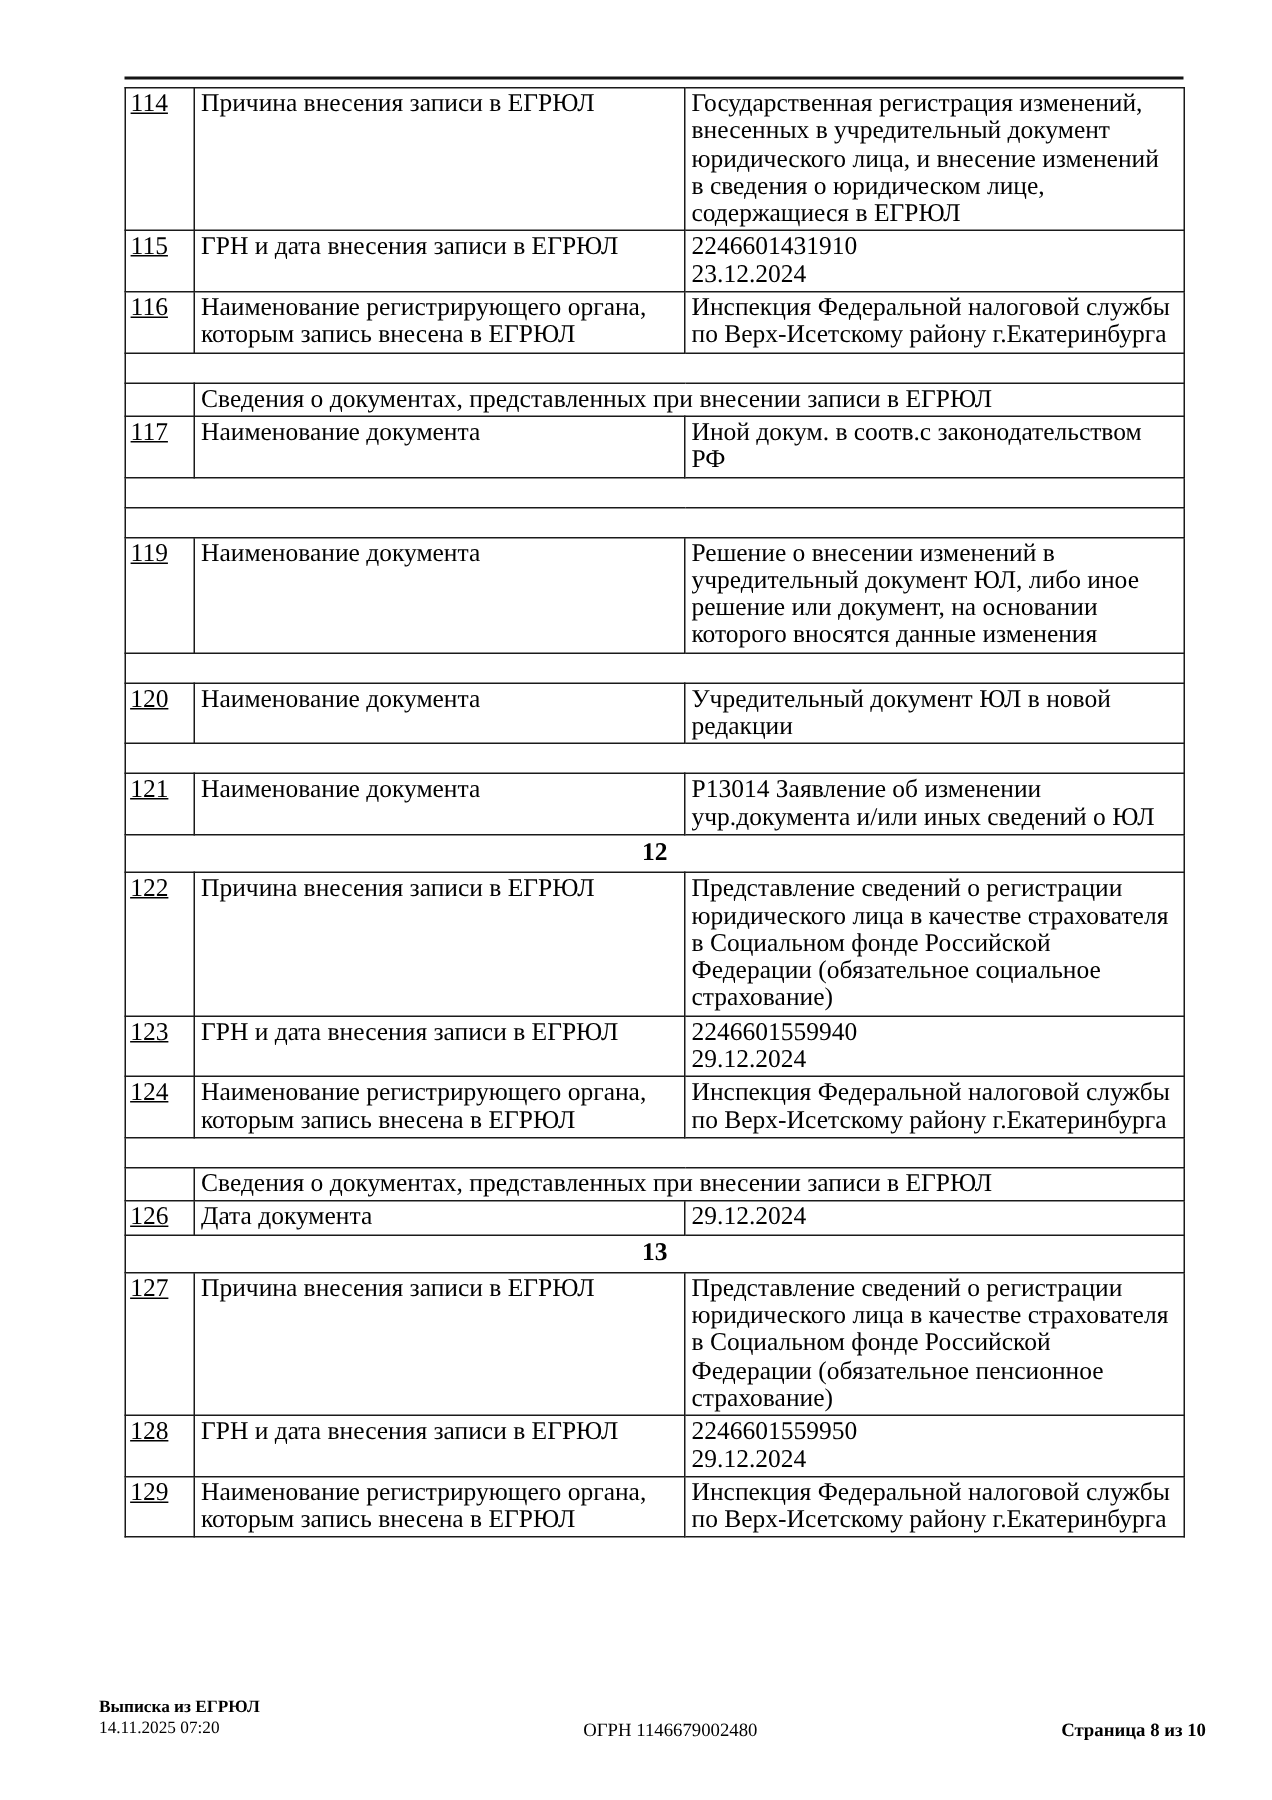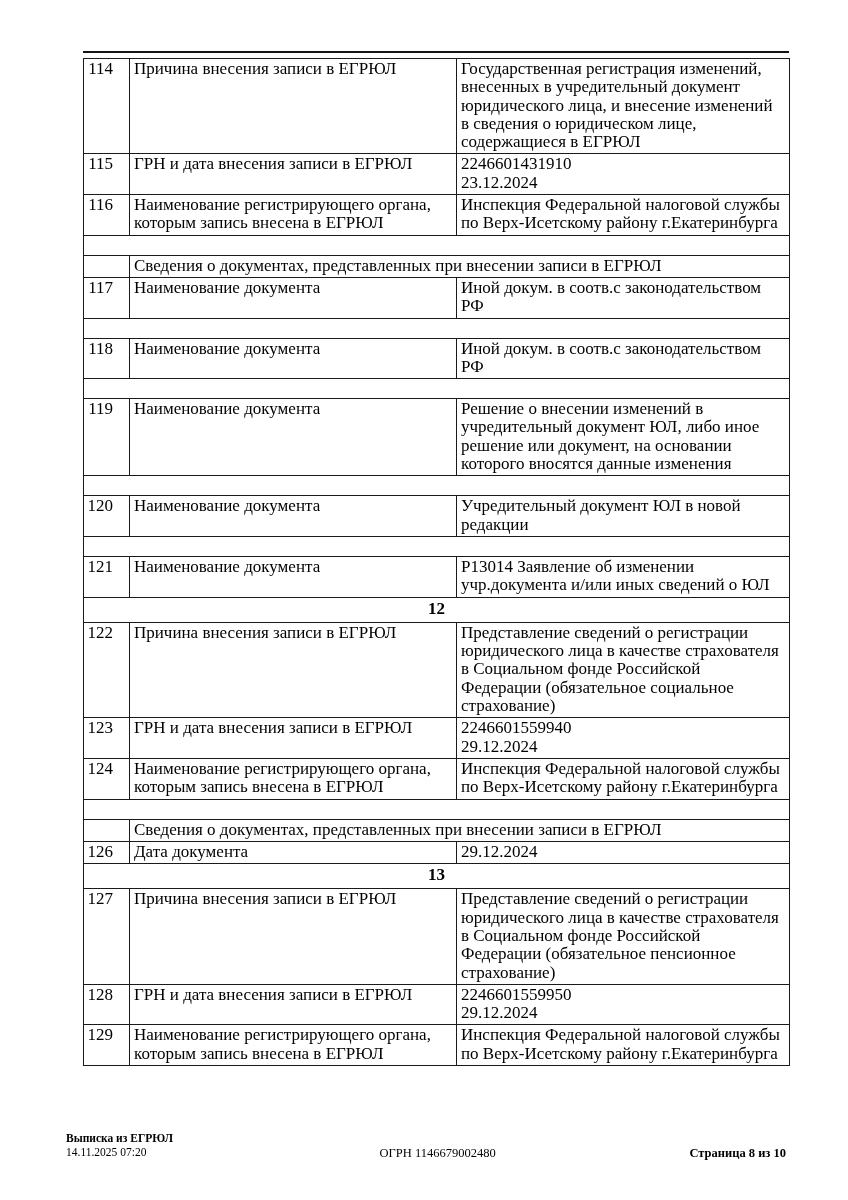--- a/index.html
+++ b/index.html
@@ -27,35 +27,35 @@
   table.egrul td {
     border: 1.4px solid #1a1a1a;
     vertical-align: top;
     padding: 1px 4px 2px 4px;
     font-size: 17px;
     line-height: 18.3px;
     white-space: pre-line;
     overflow: hidden;
   }
   table.egrul td.num {
-    text-align: right;
-    padding-left: 2px; padding-right: 16px;
+    text-align: center;
+    padding-left: 2px; padding-right: 16px; text-decoration: underline;
   }
   tr.section td {
     text-align: center;
     font-weight: bold;
     padding-top: 2px; padding-bottom: 4px;
   }
   tr.spacer td {
     height: 19px;
     padding: 0;
   }
   .footer {
     position: absolute;
-    left: 66px; right: 62px; top: 1132px;
+    left: 66px; right: 44px; top: 1132px;
     display: flex;
     align-items: flex-end;
   }
   .f-left { flex: 1.1; font-size: 11.5px; line-height: 13.8px; }
   .f-left .ftitle { font-weight: bold; }
   .f-center { flex: 1; text-align: center; font-size: 12.5px; line-height: 14px; }
   .f-right { flex: 1; text-align: right; font-size: 12.5px; line-height: 14px; font-weight: bold; }
 </style>
 </head>
 <body>
@@ -99,26 +99,20 @@
       <td colspan="2">Сведения о документах, представленных при внесении записи в ЕГРЮЛ</td>
     </tr>
     <tr>
       <td class="num">117</td>
       <td class="lbl">Наименование документа</td>
       <td class="val">Иной докум. в соотв.с законодательством
 РФ</td>
     </tr>
     <tr class="spacer">
       <td colspan="3"></td>
-    </tr>
-    <tr>
-      <td class="num">118</td>
-      <td class="lbl">Наименование документа</td>
-      <td class="val">Иной докум. в соотв.с законодательством
-РФ</td>
     </tr>
     <tr class="spacer">
       <td colspan="3"></td>
     </tr>
     <tr>
       <td class="num">119</td>
       <td class="lbl">Наименование документа</td>
       <td class="val">Решение о внесении изменений в
 учредительный документ ЮЛ, либо иное
 решение или документ, на основании

